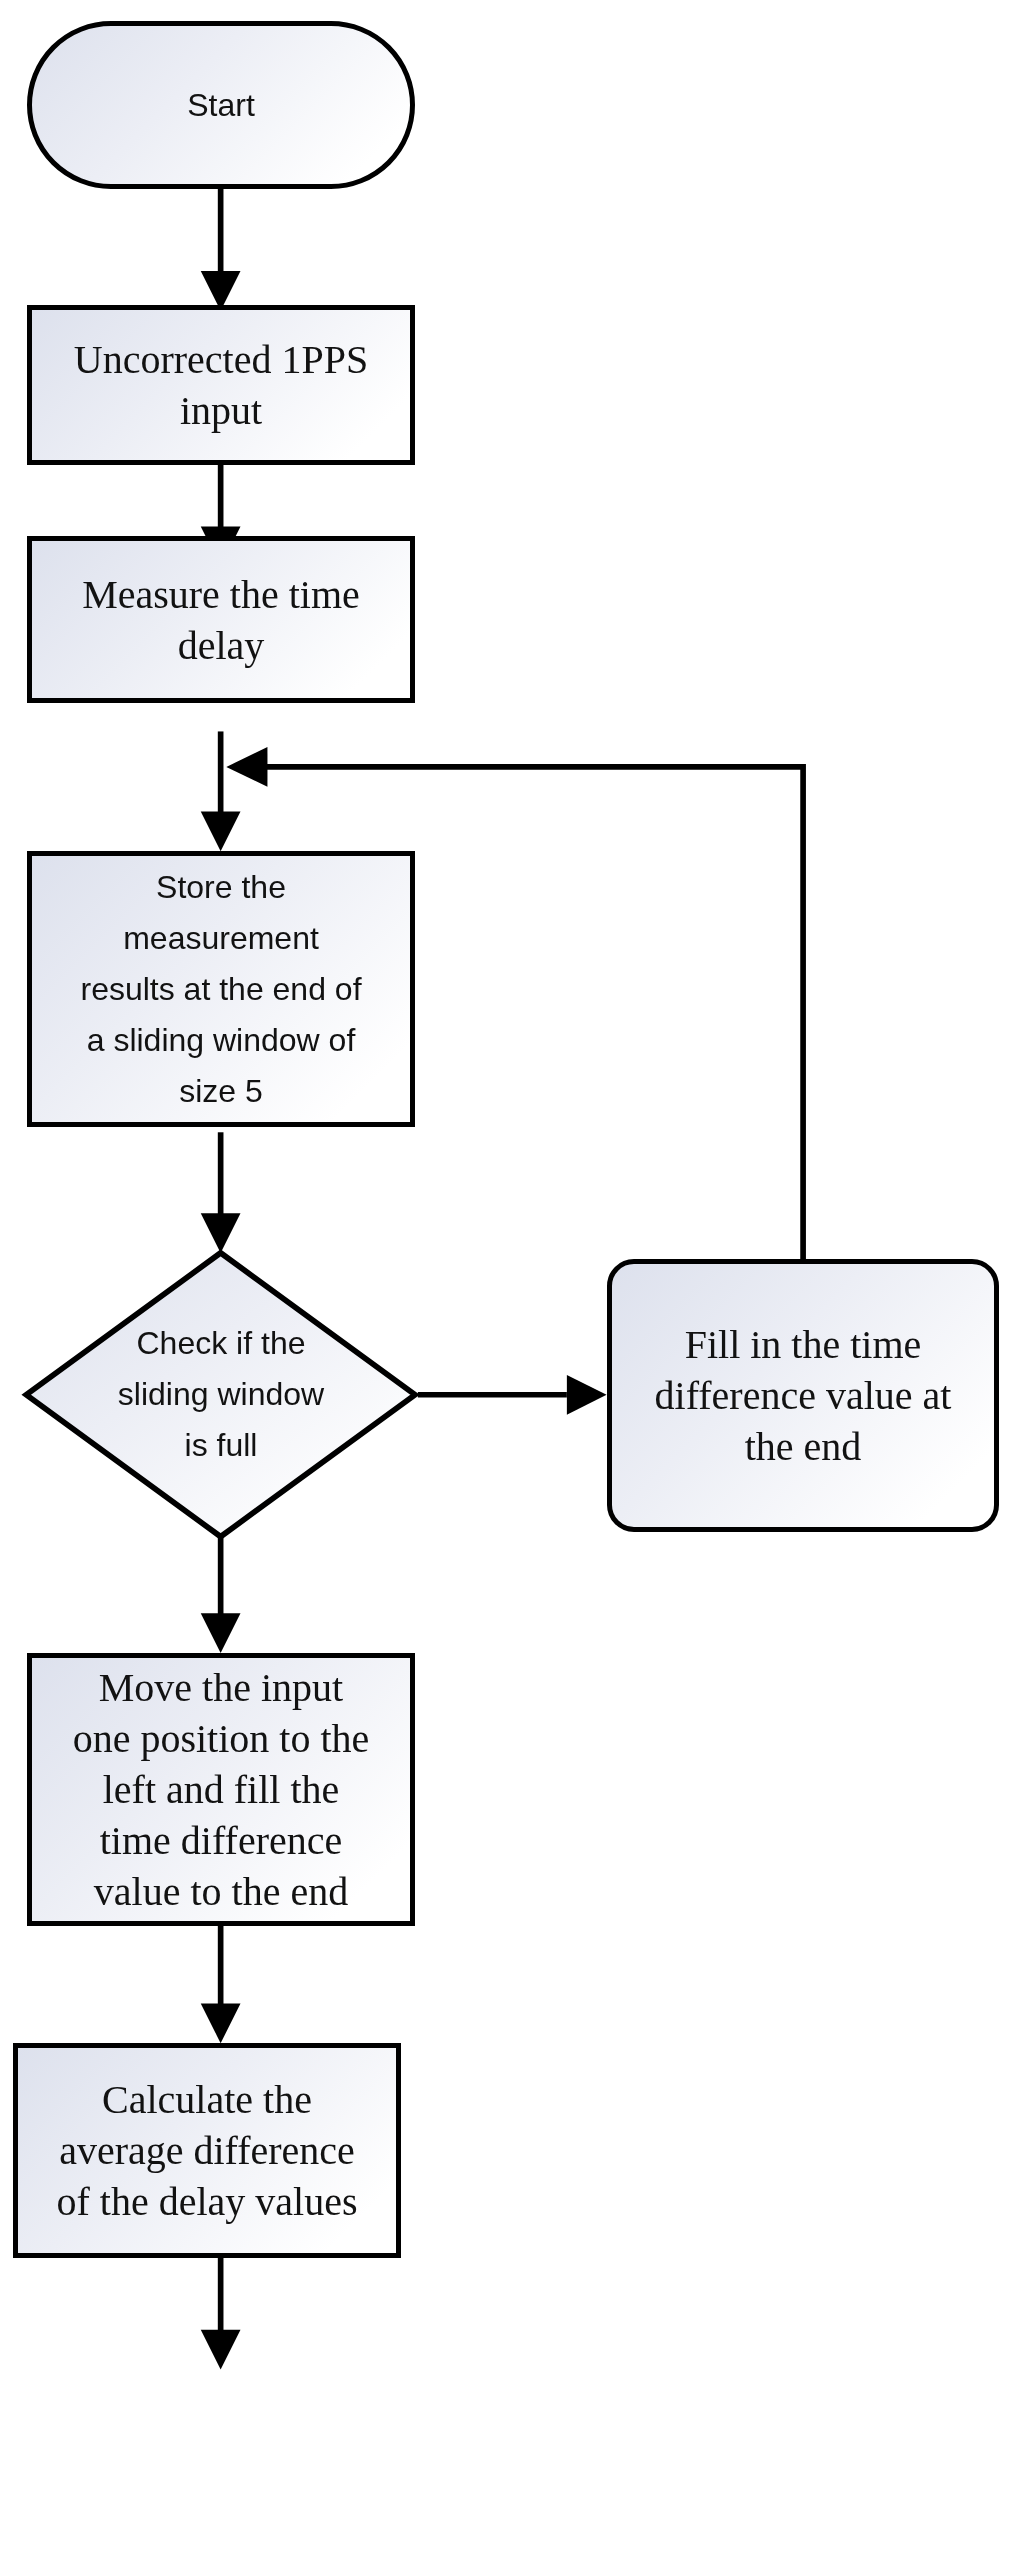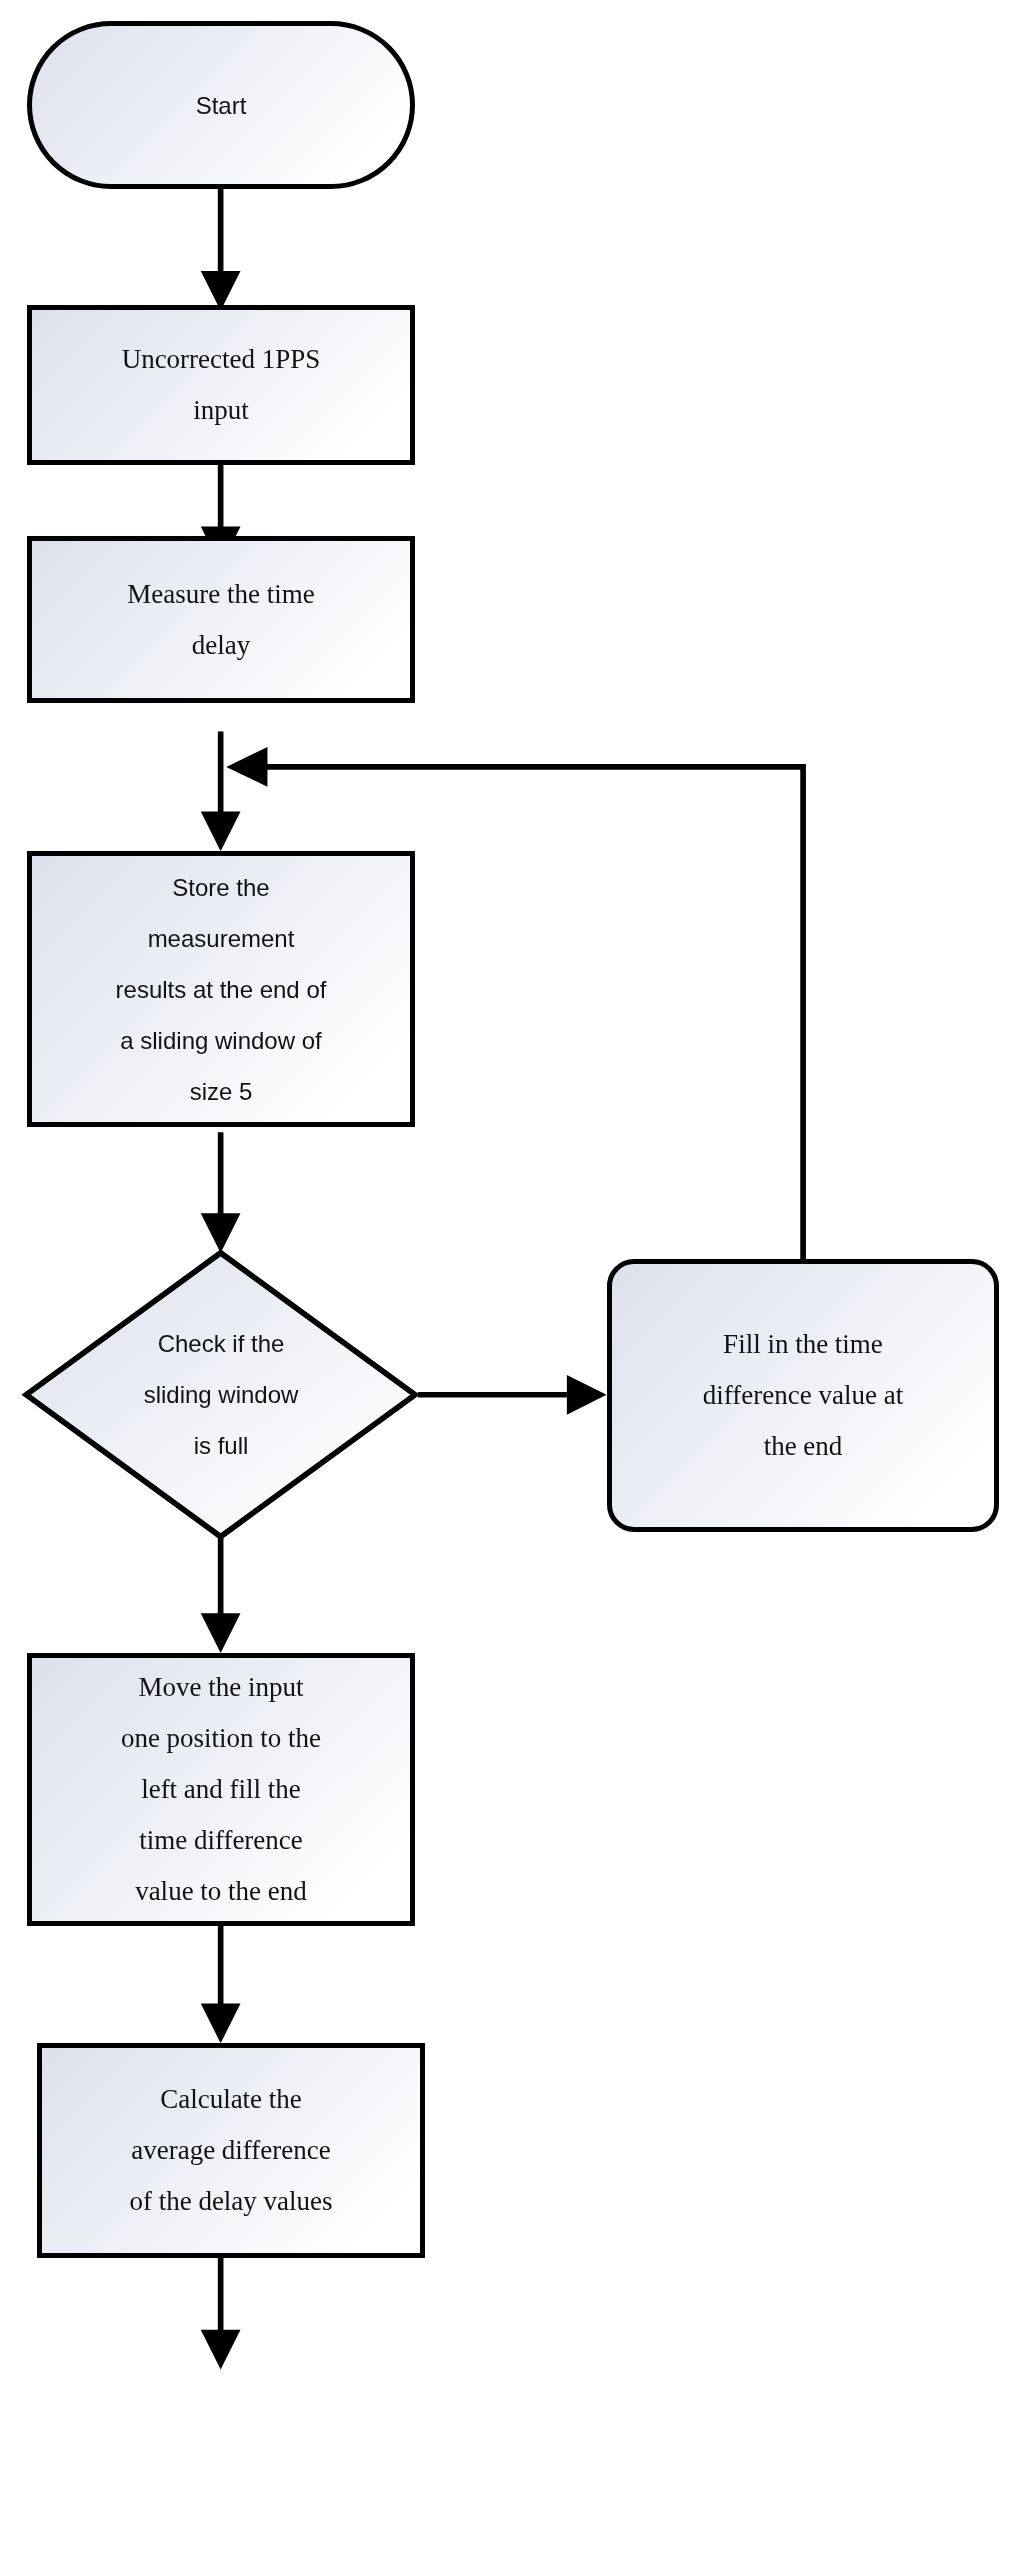--- a/index.html
+++ b/index.html
@@ -16,35 +16,35 @@
     box-sizing:border-box;
     border:5.7px solid #000000;
     background:linear-gradient(135deg,#dde1ed 0%,#eceef5 40%,#ffffff 88%);
     display:flex;
     align-items:center;
     justify-content:center;
     text-align:center;
     white-space:pre-line;
     color:#121212;
   }
-  .serif{font-family:"Liberation Serif","DejaVu Serif",serif;font-size:27px;line-height:51px;}
-  .sans{font-family:"Liberation Sans","DejaVu Sans",sans-serif;font-size:24px;line-height:51px;}
+  .serif{font-family:"Liberation Serif","DejaVu Serif",serif;font-size:40px;line-height:51px;}
+  .sans{font-family:"Liberation Sans","DejaVu Sans",sans-serif;font-size:32px;line-height:51px;}
   .terminator-start{border-radius:84px;}
   .terminator-end{border-radius:79px;}
   .no-chrome{border:none;background:transparent;}
 
   
   .n-start {left:27px;  top:21px;   width:388px; height:168px;}
   .n-input {left:27px;  top:305px;  width:388px; height:160px;}
   .n-measure{left:27px; top:536px;  width:388px; height:167px;}
   .n-store {left:27px;  top:851px; width:388px; height:276px;}
   .n-check {left:27px;  top:1288px; width:388px; height:213px;}
   .n-fill  {left:607px; top:1259px; width:392px; height:273px;border-radius:27px;}
   .n-move  {left:27px;  top:1653px; width:388px; height:273px;}
-  .n-calc  {left:37px;  top:2043px; width:388px; height:215px;}
+  .n-calc  {left:13px;  top:2043px; width:388px; height:215px;}
   .n-end   {left:30px;  top:2370px; width:387px; height:157px;}
 
   svg .edge{stroke:#000000;stroke-width:8;fill:none;}
   svg .head{fill:#000000;stroke:none;}
 </style>
 </head>
 <body>
 
 <div class="canvas">
 

